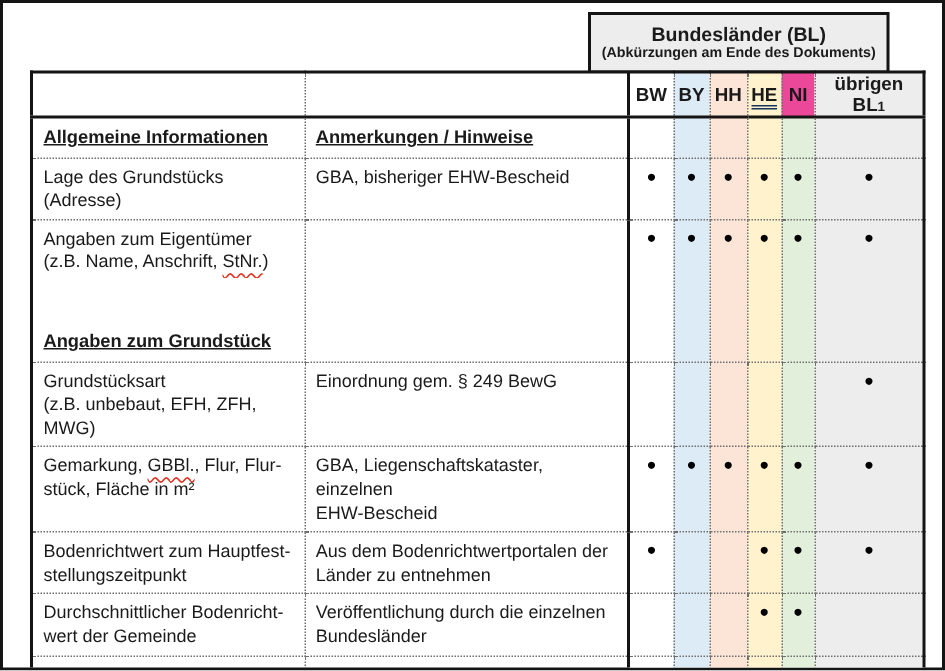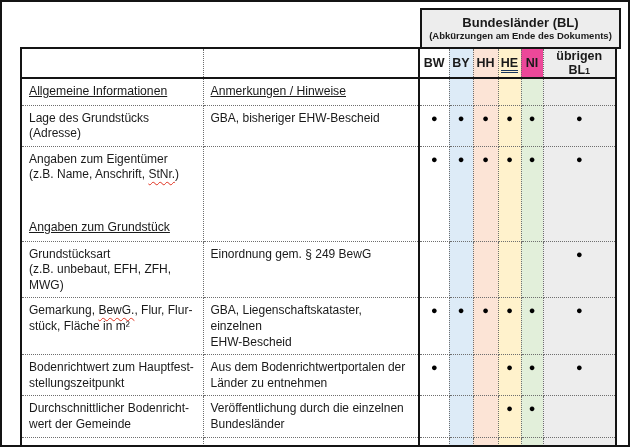--- a/index.html
+++ b/index.html
@@ -1,21 +1,21 @@
 <!DOCTYPE html>
 <html lang="de"><head>
 <meta charset="utf-8">
 <style>
   html,body{margin:0;padding:0;background:#fff;}
   body{font-family:"Liberation Sans",sans-serif;color:#1a1a1a;}
   .page{position:relative;width:630px;height:447px;box-sizing:border-box;
         border:2px solid #141414;background:#fff;overflow:hidden;}
 
   
-  .bl-box{position:absolute;left:418px;top:6px;width:201px;height:41px;
+  .bl-box{position:absolute;left:390px;top:6px;width:201px;height:41px;
           box-sizing:border-box;border:2px solid #141414;background:#ededed;
           display:flex;flex-direction:column;justify-content:center;align-items:center;
           text-align:center;line-height:1.15;}
   .bl-title{font-weight:bold;font-size:13px;}
   .bl-sub{font-weight:bold;font-size:9.5px;}
 
   .tbl-wrap{position:absolute;left:18px;top:45px;}
   table{border-collapse:collapse;table-layout:fixed;width:595px;
         border:2px solid #141414;border-bottom:1px dotted #555;}
   td,th{border:1px dotted #6e6e6e;box-sizing:border-box;padding:0;}
@@ -25,21 +25,21 @@
   tr.hdr td,tr.hdr th{border-bottom:2px solid #141414;}
   th.col-hdr{font-size:12.5px;font-weight:bold;text-align:center;vertical-align:middle;padding:0 1px;}
   .hdr-empty{background:#fff;}
   .bl-left{border-left:2px solid #141414 !important;}
   .dbl-underline{border-bottom:3px double #17365d;padding-bottom:0px;text-align:center;}
   .fn{font-size:9px;font-weight:bold;}
 
   
   .label-cell,.note-cell{font-size:12px;vertical-align:top;
         padding:5px 6px 4px 7px;line-height:1.3;}
-  .section{font-weight:normal;text-decoration:underline;font-size:12.2px;}
+  .section{font-weight:bold;text-decoration:underline;font-size:12.2px;}
   .preline{white-space:pre-line;}
   .wavy{text-decoration:underline wavy #e0301e;text-decoration-thickness:1px;text-underline-offset:2.5px;}
   .mark-cell{text-align:center;vertical-align:top;padding-top:7px;
         font-size:11px;line-height:11px;color:#000;}
   .eig-flex{display:flex;flex-direction:column;justify-content:space-between;height:84px;}
 
   tr.r-section{height:27px;}
   tr.r-lage{height:30px;}
   tr.r-eig{height:95px;}
   tr.r-art{height:39px;}
@@ -130,21 +130,21 @@
       <td class="note-cell"><span class="preline">Einordnung gem. § 249 BewG</span></td>
       <td class="mark-cell bl-left" style="background: rgb(255, 255, 255);"><span></span></td>
       <td class="mark-cell" style="background: rgb(221, 235, 247);"><span></span></td>
       <td class="mark-cell" style="background: rgb(252, 228, 214);"><span></span></td>
       <td class="mark-cell" style="background: rgb(255, 242, 204);"><span></span></td>
       <td class="mark-cell" style="background: rgb(226, 239, 218);"><span></span></td>
       <td class="mark-cell" style="background: rgb(237, 237, 237);"><span>●</span></td>
     </tr>
 
     <tr class="r-gem">
-      <td class="label-cell"><span>Gemarkung, </span><span class="wavy">BewG.</span><span class="preline">, Flur, Flur-
+      <td class="label-cell"><span>Gemarkung, </span><span class="wavy">GBBl.</span><span class="preline">, Flur, Flur-
 stück, Fläche in m²</span></td>
       <td class="note-cell"><span class="preline">GBA, Liegenschaftskataster, einzelnen
 EHW-Bescheid</span></td>
       <td class="mark-cell bl-left" style="background: rgb(255, 255, 255);"><span>●</span></td>
       <td class="mark-cell" style="background: rgb(221, 235, 247);"><span>●</span></td>
       <td class="mark-cell" style="background: rgb(252, 228, 214);"><span>●</span></td>
       <td class="mark-cell" style="background: rgb(255, 242, 204);"><span>●</span></td>
       <td class="mark-cell" style="background: rgb(226, 239, 218);"><span>●</span></td>
       <td class="mark-cell" style="background: rgb(237, 237, 237);"><span>●</span></td>
     </tr>

